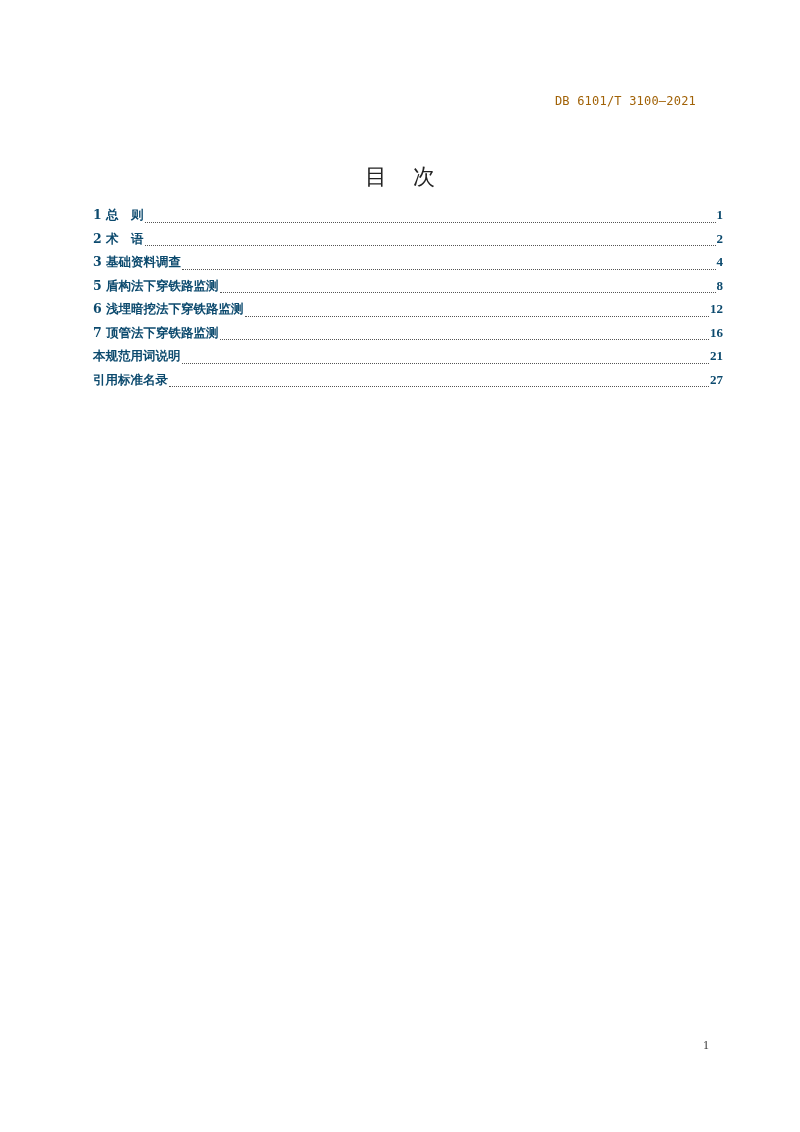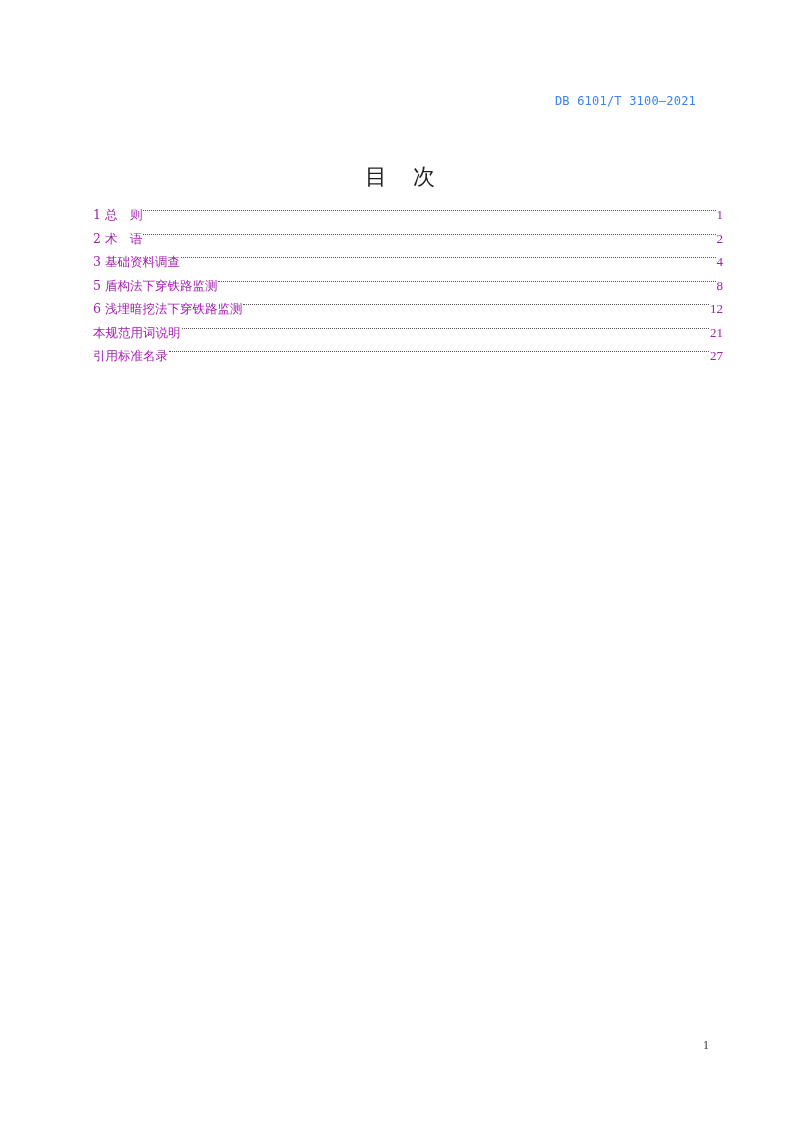--- a/index.html
+++ b/index.html
@@ -1,27 +1,27 @@
 <!DOCTYPE html>
 <html><head>
   <meta charset="utf-8">
   <style>
     html, body { margin: 0; padding: 0; background: #ffffff; }
     body { width: 800px; height: 1132px; position: relative; overflow: hidden;
            font-family: "DejaVu Serif", "Liberation Serif", serif; color: #1a1a1a; }
     .doc-code { position: absolute; top: 94px; right: 104px;
                 font-family: "DejaVu Sans Mono", "Liberation Mono", monospace;
-                font-size: 12px; letter-spacing: 0.2px; color: #3b82f6; }
+                font-size: 12px; letter-spacing: 0.2px; color: #a16207; }
     .toc-title { position: absolute; top: 162px; left: 0; width: 800px; text-align: center;
                  font-size: 22px; letter-spacing: 0; color: #222; }
     .toc-title span { display: inline-block; }
     .toc-title .gap { width: 26px; }
     .toc { position: absolute; top: 203px; left: 93px; width: 630px; }
-    .toc-row { display: flex; align-items: center; height: 23.5px;
-               font-size: 12.5px; line-height: 23.5px; color: #a21caf; }
+    .toc-row { display: flex; align-items: flex-end; height: 23.5px;
+               font-size: 12.5px; line-height: 23.5px; color: #0c4a6e; font-weight: bold; }
     .toc-label { white-space: pre; flex: none; }
     .toc-leader { flex: 1; border-bottom: 1px dotted #555; margin: 0 1px; position: relative; top: -4px; height: 0; }
     .toc-page { flex: none; text-align: right; font-family: "Liberation Serif", serif; font-size: 13px; }
     .page-number { position: absolute; top: 1038px; left: 703px; font-size: 12px;
                    font-family: "Liberation Serif", serif; color: #333; }
   </style>
 </head>
 <body>
 
 <div class="doc-code">DB 6101/T 3100—2021</div>
@@ -50,20 +50,25 @@
     <span class="toc-label">5 盾构法下穿铁路监测</span>
     <span class="toc-leader"></span>
     <span class="toc-page">8</span>
   </div>
   <div class="toc-row">
     <span class="toc-label">6 浅埋暗挖法下穿铁路监测</span>
     <span class="toc-leader"></span>
     <span class="toc-page">12</span>
   </div>
   <div class="toc-row">
+    <span class="toc-label">7 顶管法下穿铁路监测</span>
+    <span class="toc-leader"></span>
+    <span class="toc-page">16</span>
+  </div>
+  <div class="toc-row">
     <span class="toc-label">本规范用词说明</span>
     <span class="toc-leader"></span>
     <span class="toc-page">21</span>
   </div>
   <div class="toc-row">
     <span class="toc-label">引用标准名录</span>
     <span class="toc-leader"></span>
     <span class="toc-page">27</span>
   </div>
 </div>

